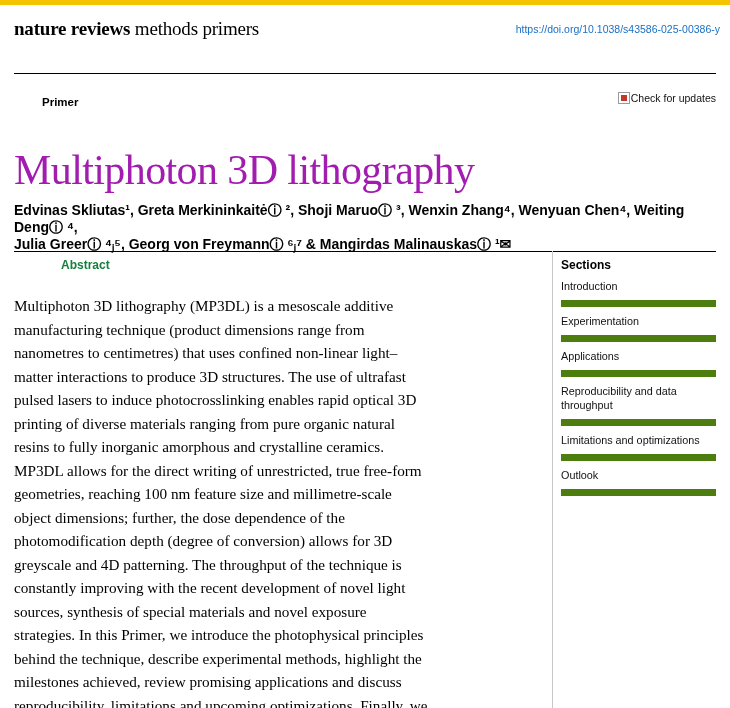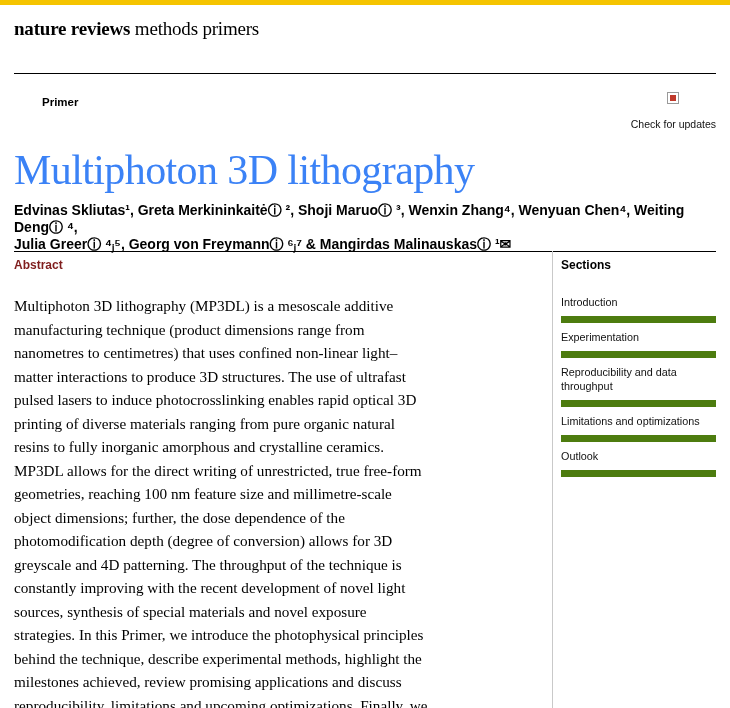--- a/index.html
+++ b/index.html
@@ -74,22 +74,21 @@
     font-size: 11.5px;
     font-weight: bold;
     color: #000;
     padding-left: 28px;
   }
   .check-updates {
     position: absolute;
     right: 0; top: 0;
     display: flex;
     align-items: center;
-    gap: 14px;
-    flex-direction: column;
+    gap: 1px;
   }
   .check-icon {
     width: 12px; height: 12px;
     border: 1px solid #9a9a9a;
     background: #fff;
     position: relative;
     display: inline-block;
   }
   .check-icon::after {
     content: "";
@@ -107,21 +106,21 @@
   
   .title {
     position: absolute;
     top: 118px; left: 14px;
     width: 700px;
     font-family: "Liberation Serif", serif;
     font-size: 42px;
     line-height: 48px;
     font-weight: normal;
     letter-spacing: -0.6px;
-    color: #3b82f6;
+    color: #a21caf;
   }
 
   
   .authors {
     position: absolute;
     top: 202px; left: 14px;
     width: 702px;
     font-family: "Liberation Sans", sans-serif;
     font-size: 14px;
     font-weight: bold;
@@ -141,22 +140,23 @@
   
   .abstract-col {
     position: absolute;
     top: 258px; left: 14px;
     width: 525px;
   }
   .abstract-heading {
     font-family: "Liberation Sans", sans-serif;
     font-size: 12px;
     font-weight: bold;
-    color: #7f1d1d;
+    color: #15803d;
     margin-bottom: 22px;
+    margin-left: 47px;
   }
   .abstract-body {
     font-family: "Liberation Serif", serif;
     font-size: 15.2px;
     line-height: 23.5px;
     color: #000;
     text-align: left;
     width: 415px;
   }
 
@@ -174,41 +174,41 @@
     position: absolute;
     top: 258px;
     left: 561px;
     width: 155px;
   }
   .sections-heading {
     font-family: "Liberation Sans", sans-serif;
     font-size: 12px;
     font-weight: bold;
     color: #000;
-    margin-bottom: 16px;
   }
   .section-item {
     font-family: "Liberation Sans", sans-serif;
     font-size: 10.8px;
     line-height: 14px;
     color: #111;
     padding: 7px 0 7px 0;
     border-bottom: 7px solid #4d7c0f;
   }
   .section-item:first-of-type { border-top: 1px solid #d6d6d6; }
 </style>
 </head>
 <body>
 
 <div class="page">
 
   <div class="top-rule"></div>
 
   <div class="masthead">
     <span class="brand"><span class="brand-bold">nature reviews</span><span class="brand-light"> methods primers</span></span>
+    <a class="doi" href="#">https://doi.org/10.1038/s43586-025-00386-y</a>
   </div>
 
   <div class="hairline-top"></div>
 
   <div class="primer-row">
     <span class="primer-label">Primer</span>
     <div class="check-updates">
       <span class="check-icon"></span>
       <span class="check-text">Check for updates</span>
     </div>
@@ -227,18 +227,19 @@
     <div class="abstract-heading">Abstract</div>
     <div class="abstract-body">Multiphoton 3D lithography (MP3DL) is a mesoscale additive manufacturing technique (product dimensions range from nanometres to centimetres) that uses confined non-linear light–matter interactions to produce 3D structures. The use of ultrafast pulsed lasers to induce photocrosslinking enables rapid optical 3D printing of diverse materials ranging from pure organic natural resins to fully inorganic amorphous and crystalline ceramics. MP3DL allows for the direct writing of unrestricted, true free-form geometries, reaching 100 nm feature size and millimetre-scale object dimensions; further, the dose dependence of the photomodification depth (degree of conversion) allows for 3D greyscale and 4D patterning. The throughput of the technique is constantly improving with the recent development of novel light sources, synthesis of special materials and novel exposure strategies. In this Primer, we introduce the photophysical principles behind the technique, describe experimental methods, highlight the milestones achieved, review promising applications and discuss reproducibility, limitations and upcoming optimizations. Finally, we provide an outlook on future trends and the potential to exploit artificial intelligence for mesoscale multi-material 4D advanced additive manufacturing.</div>
   </div>
 
   <div class="vrule"></div>
 
   <div class="sections-col">
     <div class="sections-heading">Sections</div>
     <div class="section-item">Introduction</div>
     <div class="section-item">Experimentation</div>
+    <div class="section-item">Applications</div>
     <div class="section-item">Reproducibility and data throughput</div>
     <div class="section-item">Limitations and optimizations</div>
     <div class="section-item">Outlook</div>
   </div>
 
 </div>
 
 </body></html>

